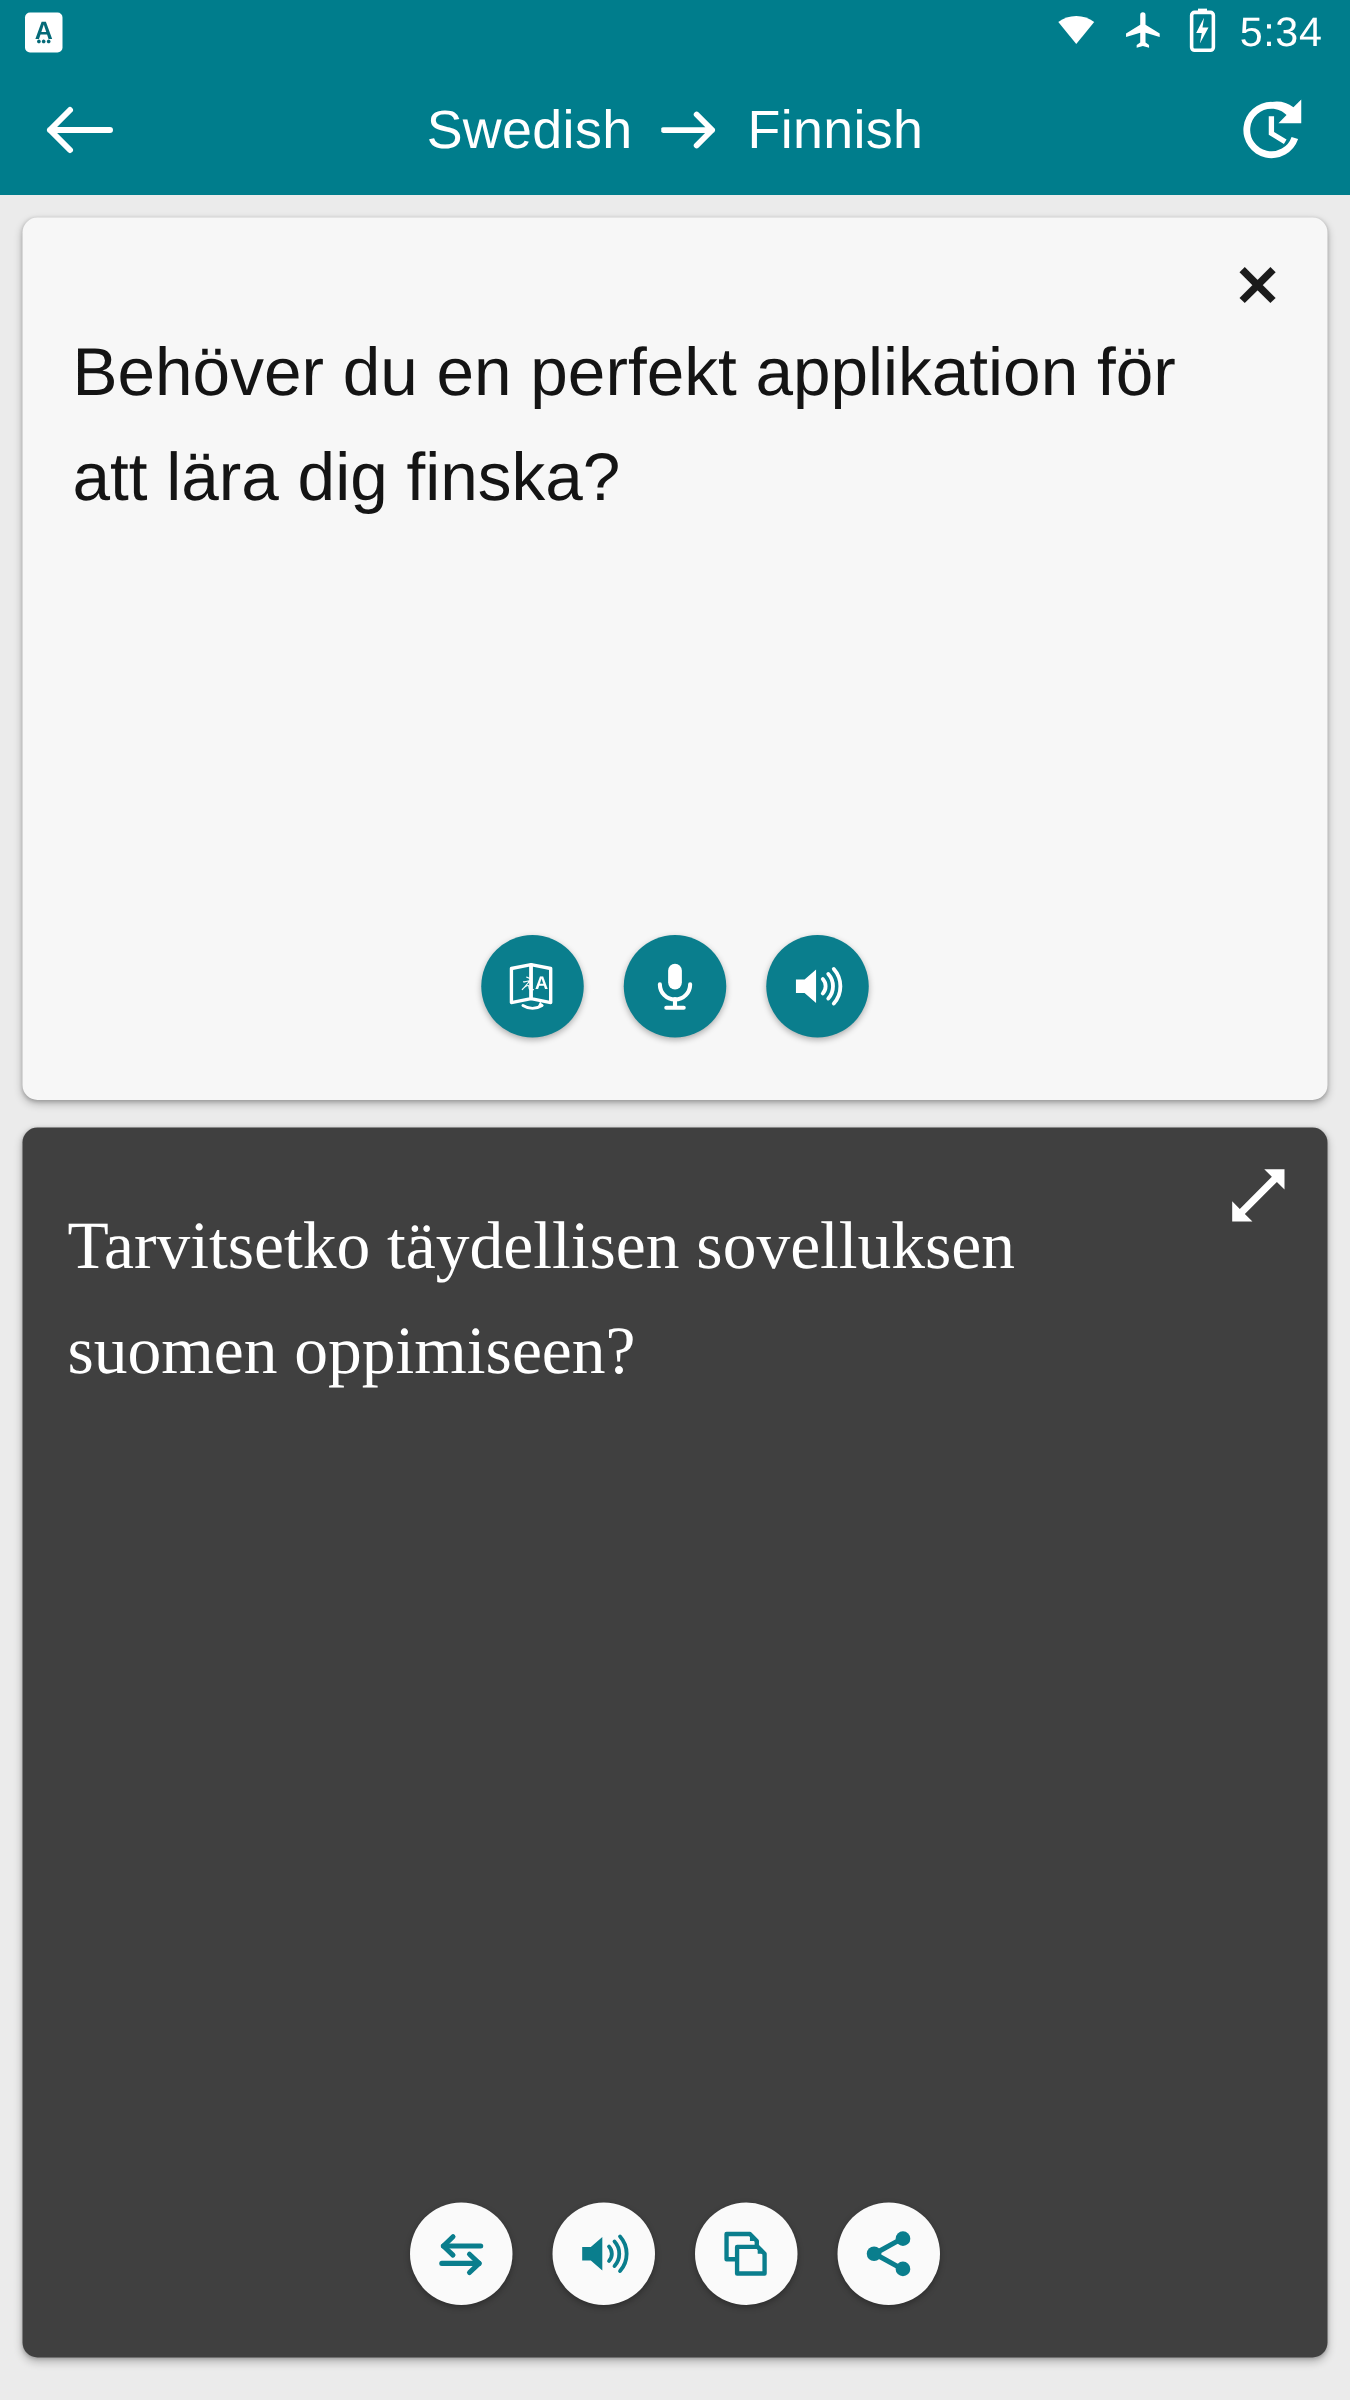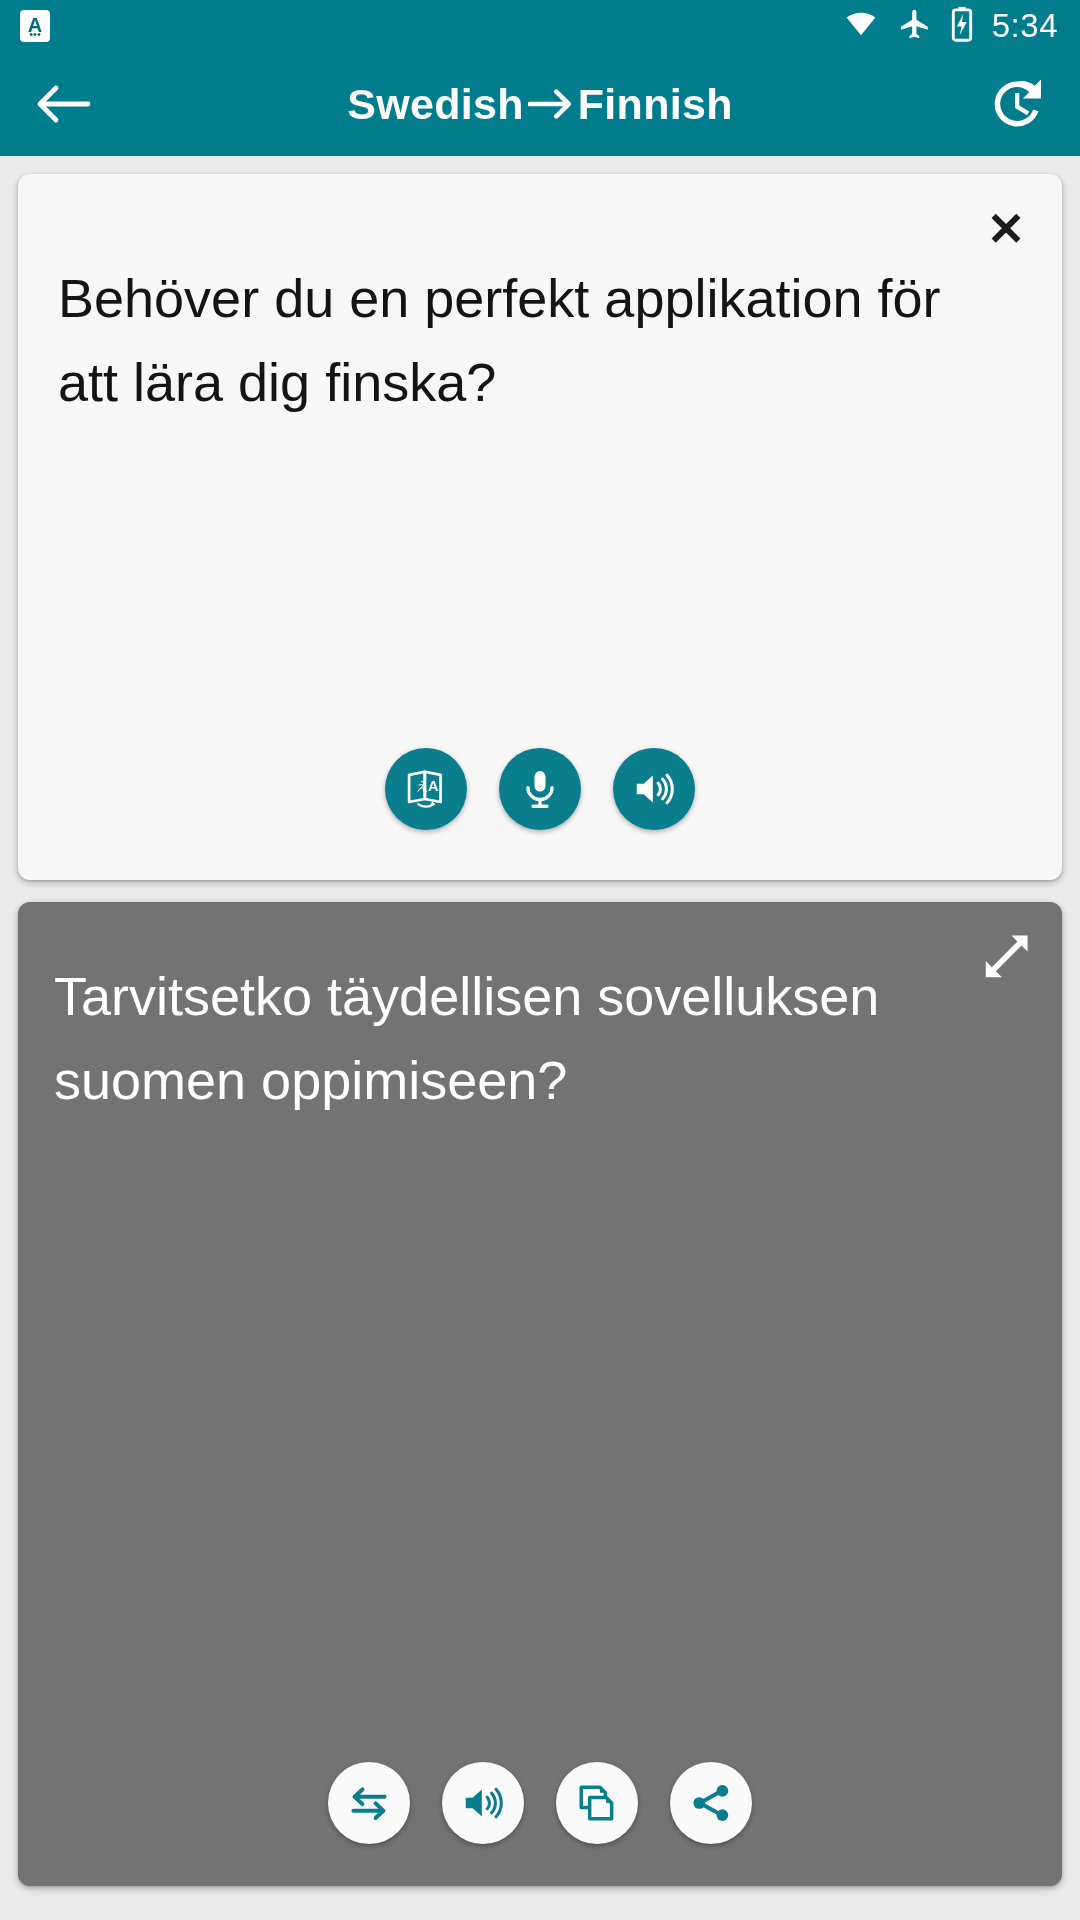--- a/index.html
+++ b/index.html
@@ -52,43 +52,43 @@
     width:76px; height:76px;
     display:flex; align-items:center; justify-content:center;
     flex:0 0 76px;
   }
   #app-title {
     position:absolute; left:0; right:0; top:0; bottom:0;
     display:flex; align-items:center; justify-content:center;
     pointer-events:none;
   }
   #app-title .t {
-    color:#ffffff; font-size:43px; font-weight:bold; letter-spacing:0.3px;
-    display:flex; align-items:center; gap:4px; white-space:nowrap;
+    color:#ffffff; font-size:43px; font-weight:normal; letter-spacing:0.3px;
+    display:flex; align-items:center; gap:23px; white-space:nowrap;
   }
   #history-button { margin-left:auto; }
 
   
   #content {
     flex:1 1 auto;
     display:flex; flex-direction:column;
     padding:18px 18px 34px 18px;
     gap:22px;
     background:#ebebeb;
   }
 
   .card {
     position:relative;
     border-radius:12px;
     display:flex; flex-direction:column;
     box-shadow:0 3px 7px rgba(0,0,0,0.24), 0 1px 3px rgba(0,0,0,0.16);
     overflow:hidden;
   }
   #source-card { background:#f7f7f7; flex:0 0 706px; }
-  #target-card { background:#737373; flex:1 1 auto; }
+  #target-card { background:#404040; flex:1 1 auto;font-family:Liberation Serif, serif; }
 
   .card-corner-btn {
     position:absolute; top:0; right:0;
     width:112px; height:110px;
     display:flex; align-items:center; justify-content:center;
   }
   #close-button .x {
     color:#1b1b1b; font-size:46px; font-weight:bold; line-height:1;
     font-family:"Liberation Sans", sans-serif;
   }

